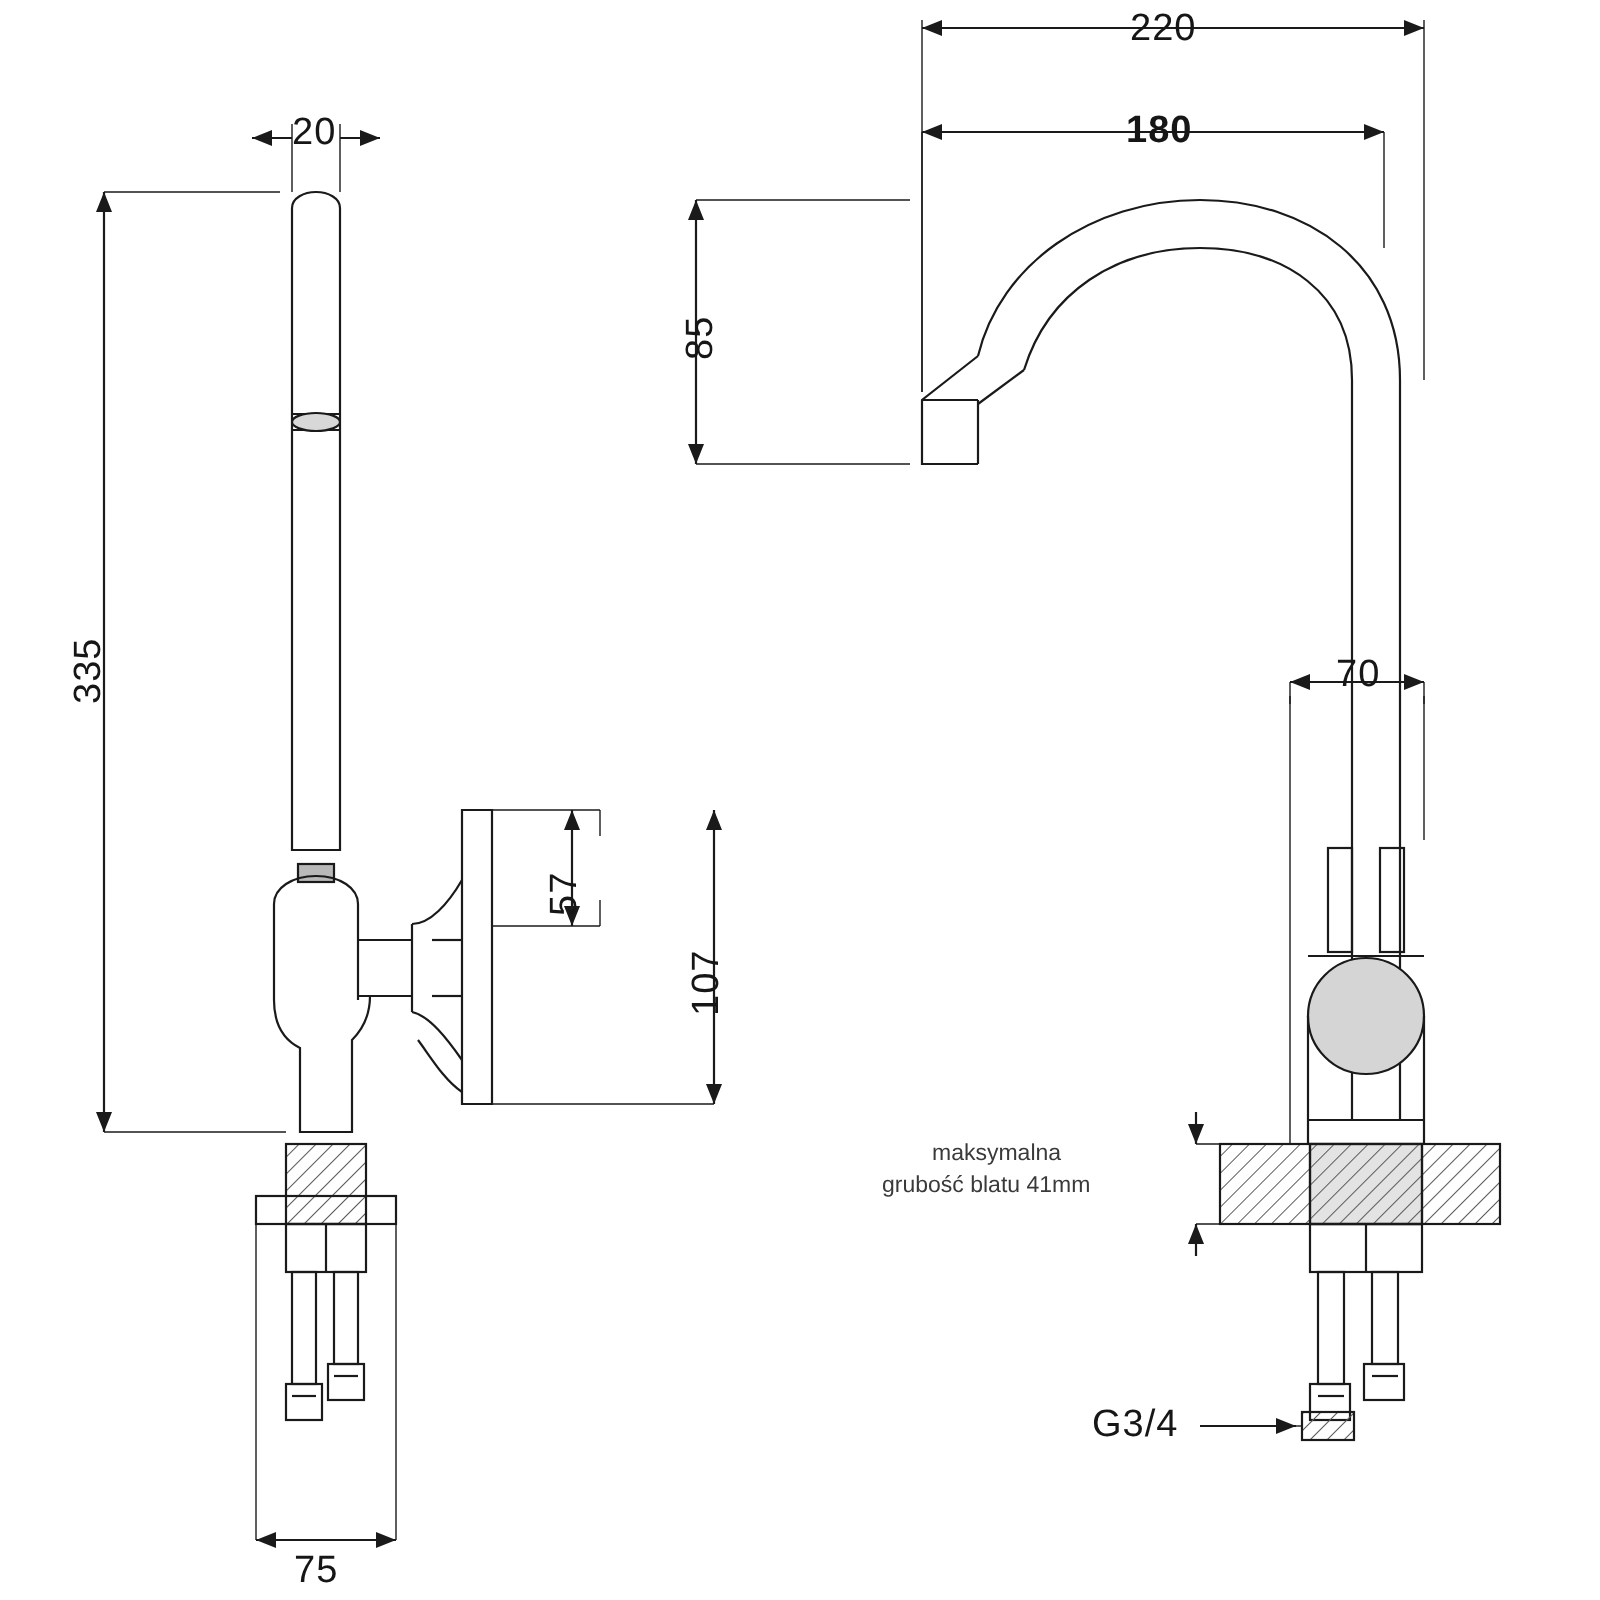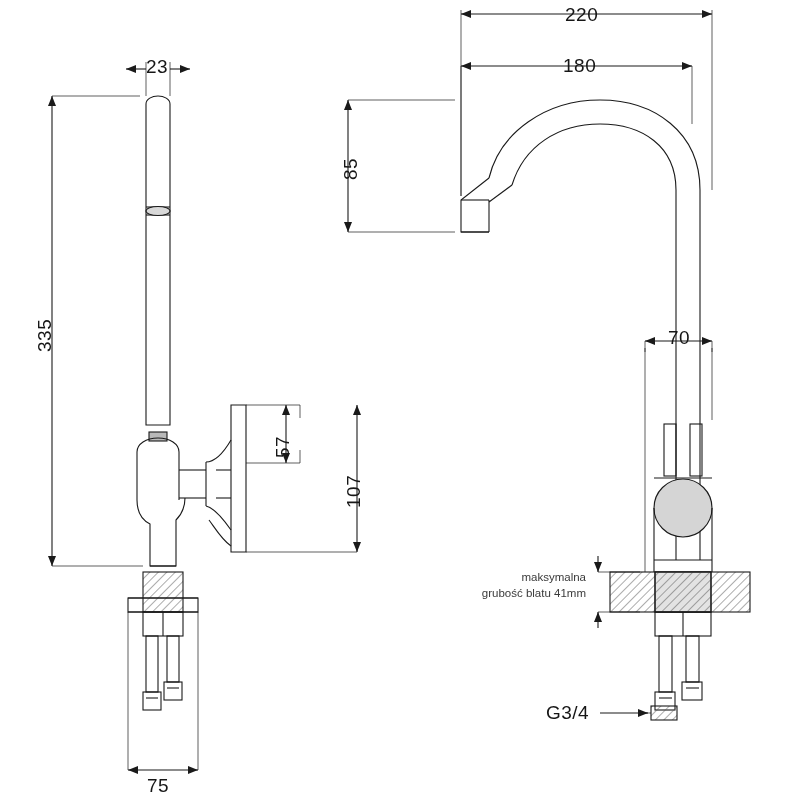--- a/index.html
+++ b/index.html
@@ -34,21 +34,21 @@
   }
   .dimtext.vert {
     transform-origin: 0 0;
   }
   .notetext {
     position: absolute;
     font-family: "Liberation Sans", sans-serif;
     font-size: 11.5px;
     color: #3a3a3a;
     white-space: nowrap;
-    text-align: right;
+    text-align: left;
     line-height: 14px;
   }
 </style>
 </head>
 <body>
 
 <div id="stage">
 
   <svg width="800" height="800" viewBox="0 0 800 800">
     <defs>
@@ -183,33 +183,33 @@
       <line x1="348" y1="100" x2="348" y2="232" marker-start="url(#arrStart)" marker-end="url(#arrEnd)"></line>
       <line x1="645" y1="341" x2="712" y2="341" marker-start="url(#arrStart)" marker-end="url(#arrEnd)"></line>
       <line x1="645" y1="341" x2="645" y2="352" stroke-width="0.7"></line>
       <line x1="712" y1="341" x2="712" y2="352" stroke-width="0.7"></line>
       <line x1="598" y1="556" x2="598" y2="572" marker-end="url(#arrEnd)"></line>
       <line x1="598" y1="628" x2="598" y2="612" marker-end="url(#arrEnd)"></line>
       <line x1="600" y1="713" x2="648" y2="713" marker-end="url(#arrEnd)"></line>
     </g>
   </svg>
 
-  <div class="dimtext" style="left:146px; top:56px;">23</div>
+  <div class="dimtext" style="left:146px; top:56px;">20</div>
 
   <div class="dimtext vert" style="left:34px; top:352px; transform:rotate(-90deg);">335</div>
 
   <div class="dimtext vert" style="left:272px; top:458px; transform:rotate(-90deg);">57</div>
 
   <div class="dimtext vert" style="left:343px; top:508px; transform:rotate(-90deg);">107</div>
 
   <div class="dimtext" style="left:147px; top:775px;">75</div>
 
   <div class="dimtext" style="left:565px; top:4px;">220</div>
 
-  <div class="dimtext" style="left:563px; top:55px;">180</div>
+  <div class="dimtext" style="left:563px; top:55px;font-weight:bold;">180</div>
 
   <div class="dimtext vert" style="left:340px; top:180px; transform:rotate(-90deg);">85</div>
 
   <div class="dimtext" style="left:668px; top:327px;">70</div>
 
   <div class="dimtext" style="left:546px; top:702px;">G3/4</div>
 
   <div class="notetext" style="left:466px; top:570px; width:120px;">maksymalna</div>
   <div class="notetext" style="left:441px; top:586px; width:145px;">grubość blatu 41mm</div>
 

